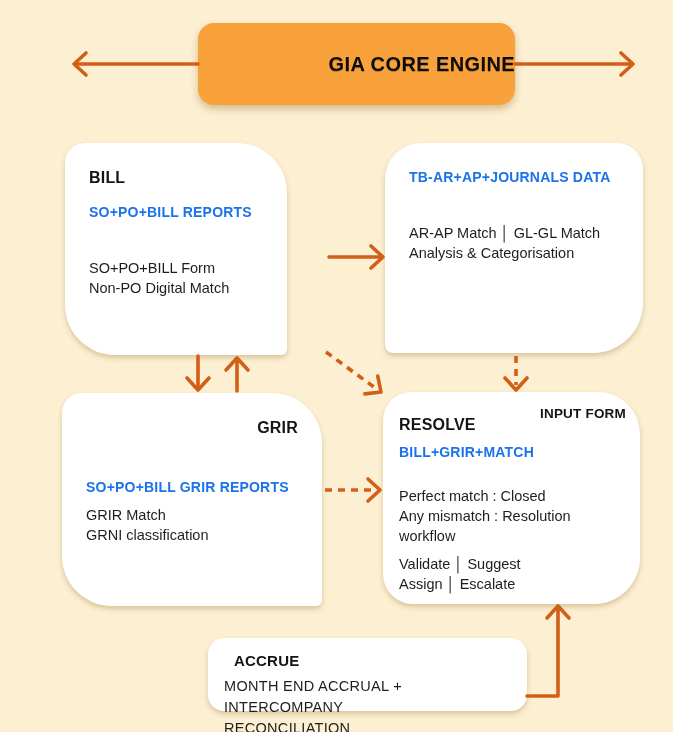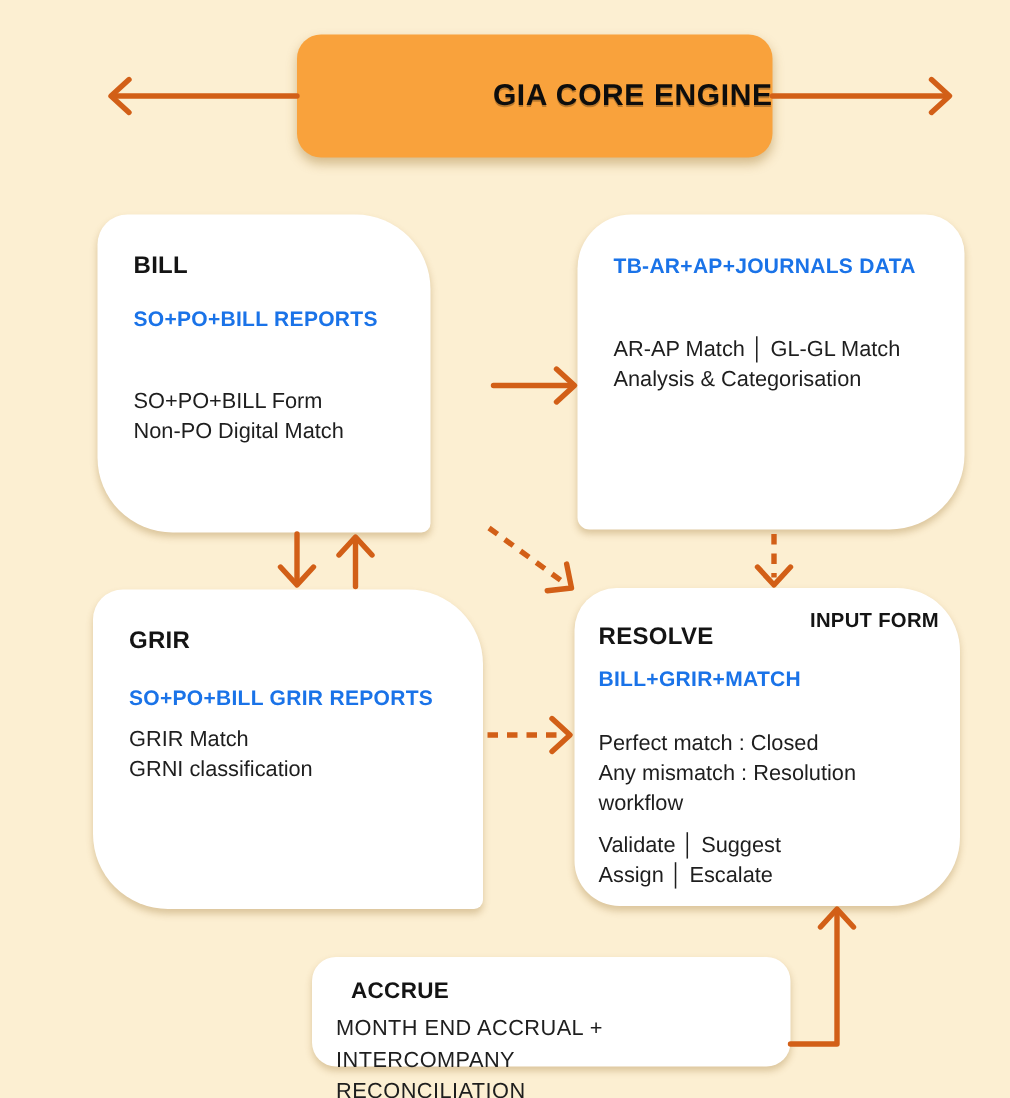--- a/index.html
+++ b/index.html
@@ -39,21 +39,21 @@
     box-shadow:0 3px 5px rgba(146,104,33,.30);
     padding:26px 24px;color:var(--body);
   }
   .card-title{font-size:16px;font-weight:800;color:var(--ink);margin-bottom:17px;letter-spacing:.2px;}
   .card-subtitle{font-size:14px;font-weight:700;color:var(--accent);margin-bottom:38px;letter-spacing:.2px;}
   .card-body{font-size:14.5px;line-height:20px;}
 
   .card-bill   {left:65px; top:143px;width:222px;height:212px;border-radius:20px 50px 6px 50px;}
   .card-xchange{left:385px;top:143px;width:258px;height:210px;border-radius:36px 26px 50px 8px;}
   .card-grir   {left:62px; top:393px;width:260px;height:213px;border-radius:20px 50px 6px 50px;}
-  .card-grir .card-title{margin-bottom:20px;}
+  .card-grir .card-title{margin-bottom:42px;text-align:right;}
   .card-grir .card-subtitle{margin-bottom:10px;}
 
   .card-resolve{left:383px;top:392px;width:257px;height:212px;border-radius:28px 42px 46px 30px;
                 padding:24px 14px 0 16px;}
   .card-resolve .card-title{margin-bottom:10px;}
   .card-resolve .card-subtitle{margin-bottom:26px;}
   .resolve-badge{
     position:absolute;top:14px;right:14px;font-size:13.5px;font-weight:800;color:var(--ink);
     letter-spacing:.2px;
   }

